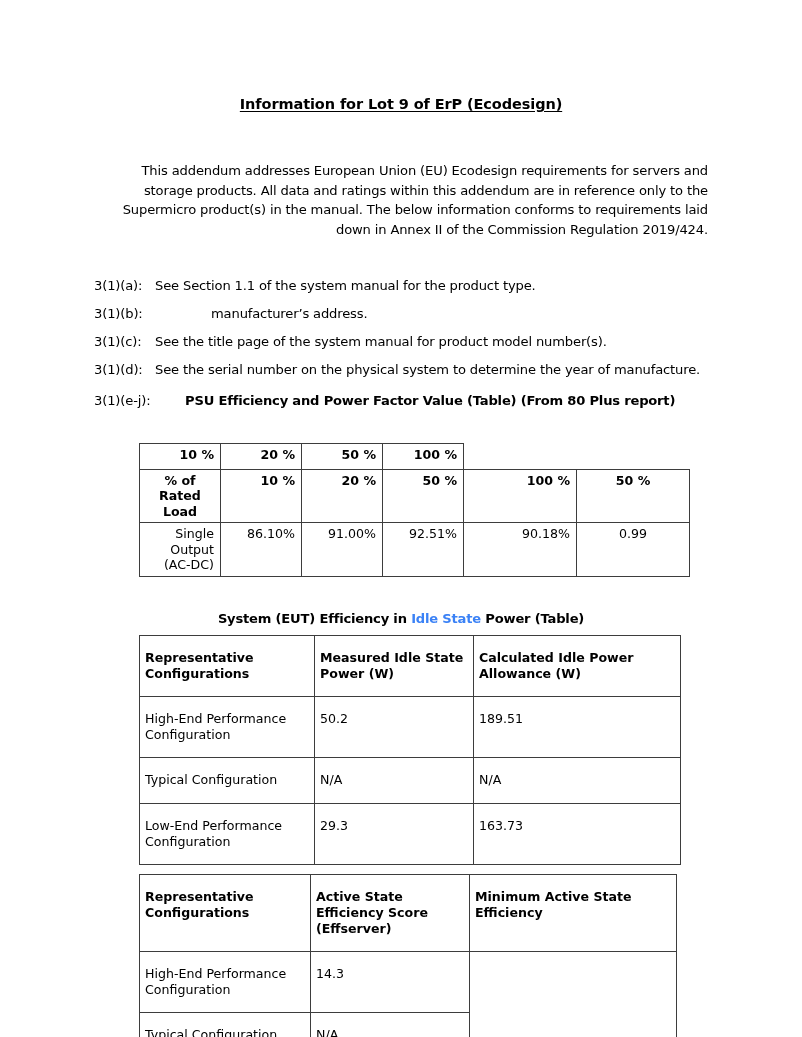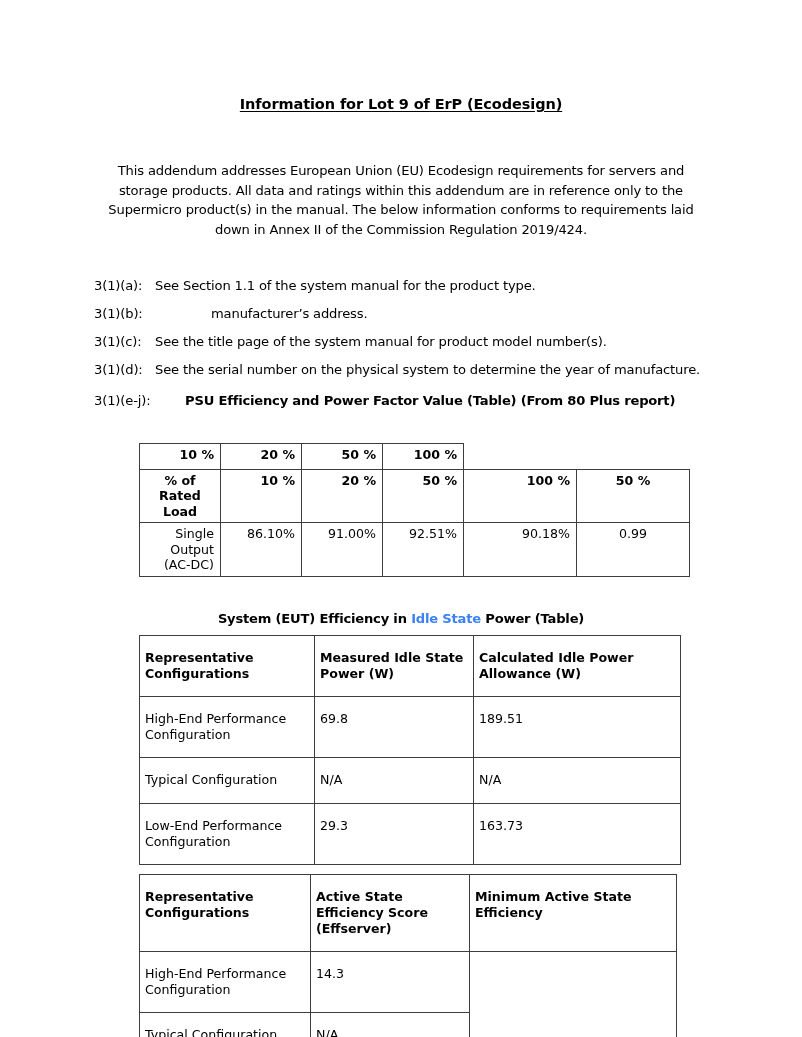--- a/index.html
+++ b/index.html
@@ -40,21 +40,21 @@
     text-decoration: underline;
     text-underline-offset: 2px;
   }
 
   
   .intro {
     margin: 0;
     padding-top: 45px;
     font-size: 13.1px;
     line-height: 19.6px;
-    text-align: center;
+    text-align: right;
     letter-spacing: -0.15px;
   }
 
   
   .clauses {
     margin: 0;
     padding-top: 37px;
   }
   .clause {
     display: flex;
@@ -261,21 +261,21 @@
             <td class="c-last hdr">
               <span>Calculated Idle Power</span><br>
               <span>Allowance (W)</span>
             </td>
           </tr>
           <tr class="r-high">
             <td class="c-cfg">
               <span>High-End Performance</span><br>
               <span>Configuration</span>
             </td>
-            <td class="c-mid">69.8</td>
+            <td class="c-mid">50.2</td>
             <td class="c-last">189.51</td>
           </tr>
           <tr class="r-typ">
             <td class="c-cfg">Typical Configuration</td>
             <td class="c-mid">N/A</td>
             <td class="c-last">N/A</td>
           </tr>
           <tr class="r-low">
             <td class="c-cfg">
               <span>Low-End Performance</span><br>

